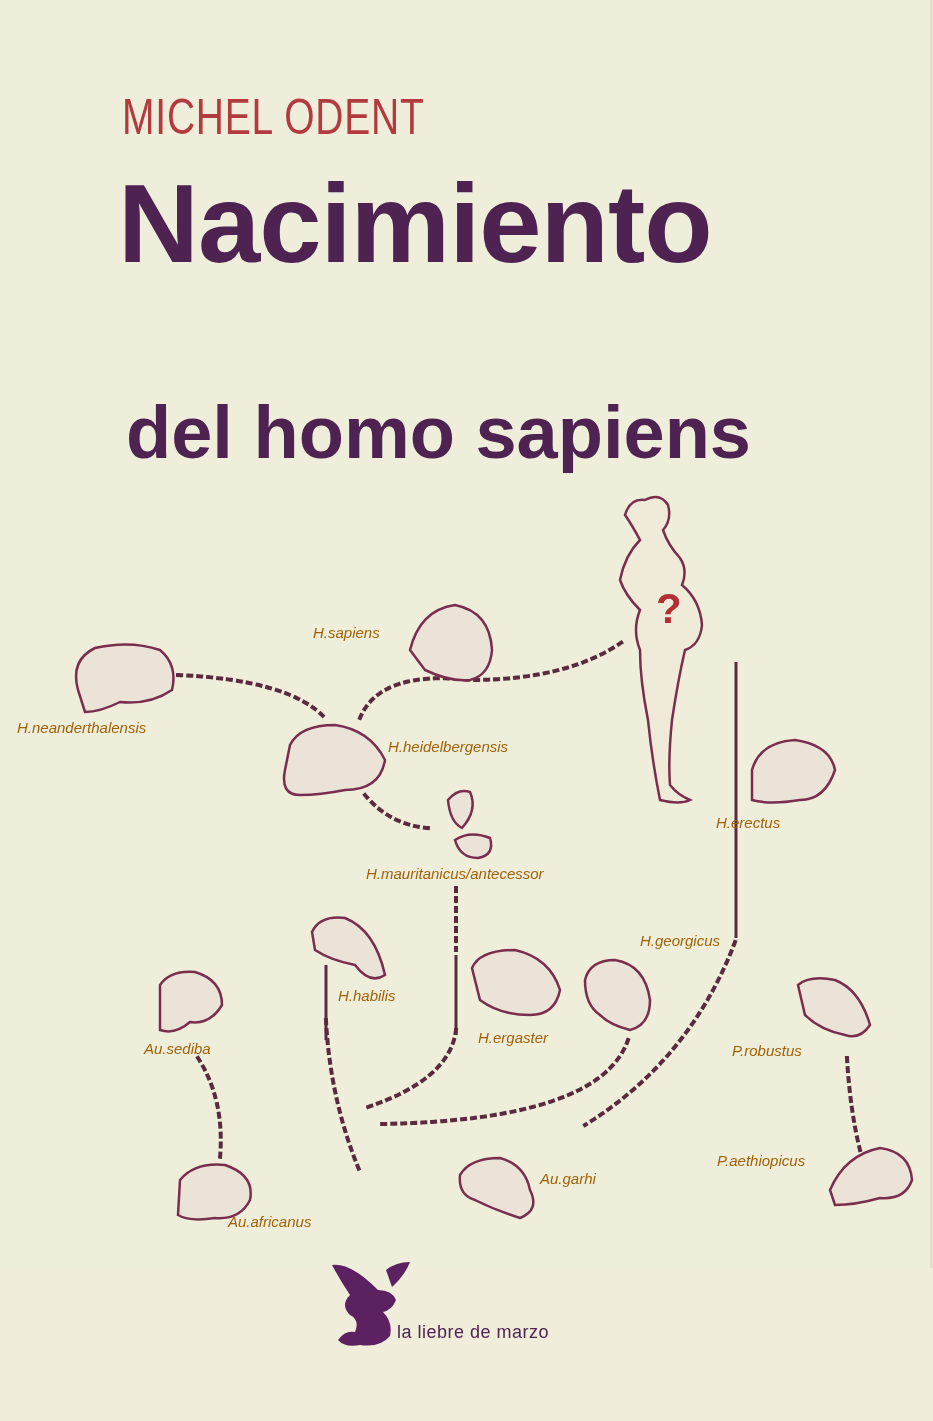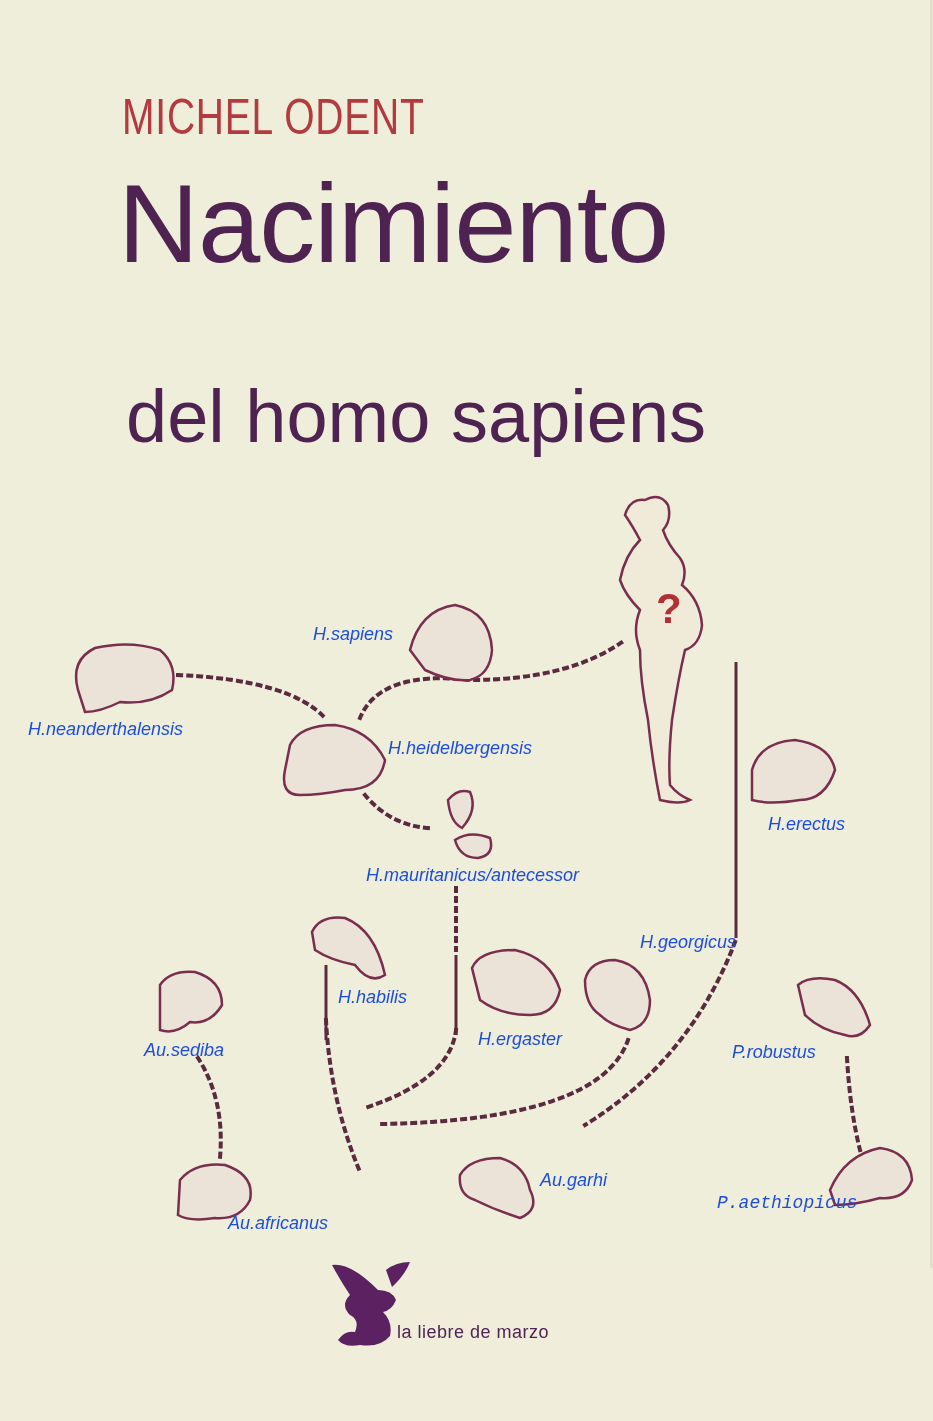--- a/index.html
+++ b/index.html
@@ -20,29 +20,30 @@
     position: absolute; left: 122px; top: 88px;
     font-family: "Liberation Sans Narrow", "Liberation Sans", sans-serif;
     font-size: 50px; letter-spacing: 1px;
     color: #b33a3e; font-weight: 400;
     transform: scaleX(0.78); transform-origin: left top;
   }
   .title-main {
     position: absolute; left: 118px; top: 168px;
     font-size: 112px; color: #4e2352; letter-spacing: -1px;
     line-height: 1;
+    font-weight: bold;
   }
   .title-sub {
     position: absolute; left: 126px; font-size: 74px; color: #4e2352; line-height: 1;
   }
   .t2 { top: 300px; }
-  .t3 { top: 380px; }
+  .t3 { top: 396px; font-weight: bold; }
   svg.diagram { position: absolute; left: 0; top: 0; }
   .label {
-    position: absolute; font-style: italic; font-size: 18px; color: #1d4ed8;
+    position: absolute; font-style: italic; font-size: 15px; color: #a16207;
     white-space: nowrap;
   }
   .qmark {
     position: absolute; left: 656px; top: 585px;
     font-size: 42px; font-weight: bold; color: #b22f33;
   }
   .publisher {
     position: absolute; left: 397px; top: 1322px;
     font-size: 18px; color: #4e2352; letter-spacing: 0.5px;
   }
@@ -101,28 +102,28 @@
       <path d="M830 1190 Q845 1155 880 1148 Q910 1152 912 1180 Q905 1200 880 1198 Q855 1205 835 1205 Z"></path>
     </g>
 
     <path fill="#f0ead8" stroke="#7a2e4e" stroke-width="2.5" d="M645 500 Q660 492 668 505 Q672 520 663 530 Q668 545 680 558 Q688 570 682 585 Q700 600 702 625 Q700 645 685 650 Q678 680 672 720 Q668 760 670 785 Q678 795 690 800 Q680 805 660 800 Q652 760 648 720 Q640 680 640 650 Q632 630 640 610 Q625 595 620 580 Q625 555 640 540 Q632 525 625 515 Q630 498 645 500 Z"></path>
 
     <path fill="#5b2161" d="M332 1265 Q350 1262 378 1290 Q392 1290 396 1300 Q392 1310 383 1312 Q393 1322 390 1336 Q380 1348 360 1345 Q345 1348 338 1340 Q345 1330 355 1332 Q360 1320 350 1315 Q340 1305 350 1295 Q340 1280 332 1265 Z M386 1270 Q396 1262 410 1262 Q405 1275 392 1287 Z"></path>
   </svg>
 
   <div class="qmark">?</div>
 
-  <div class="label" style="left:28px;top:719px;">H.neanderthalensis</div>
+  <div class="label" style="left:17px;top:719px;">H.neanderthalensis</div>
   <div class="label" style="left:313px;top:624px;">H.sapiens</div>
   <div class="label" style="left:388px;top:738px;">H.heidelbergensis</div>
   <div class="label" style="left:366px;top:865px;">H.mauritanicus/antecessor</div>
-  <div class="label" style="left:768px;top:814px;">H.erectus</div>
+  <div class="label" style="left:716px;top:814px;">H.erectus</div>
   <div class="label" style="left:338px;top:987px;">H.habilis</div>
   <div class="label" style="left:640px;top:932px;">H.georgicus</div>
   <div class="label" style="left:478px;top:1029px;">H.ergaster</div>
   <div class="label" style="left:144px;top:1040px;">Au.sediba</div>
   <div class="label" style="left:732px;top:1042px;">P.robustus</div>
   <div class="label" style="left:228px;top:1213px;text-align:center;">Au.africanus</div>
   <div class="label" style="left:540px;top:1170px;">Au.garhi</div>
-  <div class="label" style="left:717px;top:1193px;font-family:Liberation Mono, monospace;">P.aethiopicus</div>
+  <div class="label" style="left:717px;top:1152px;">P.aethiopicus</div>
 
   <div class="publisher">la liebre de marzo</div>
 </div>
 
 </body></html>

